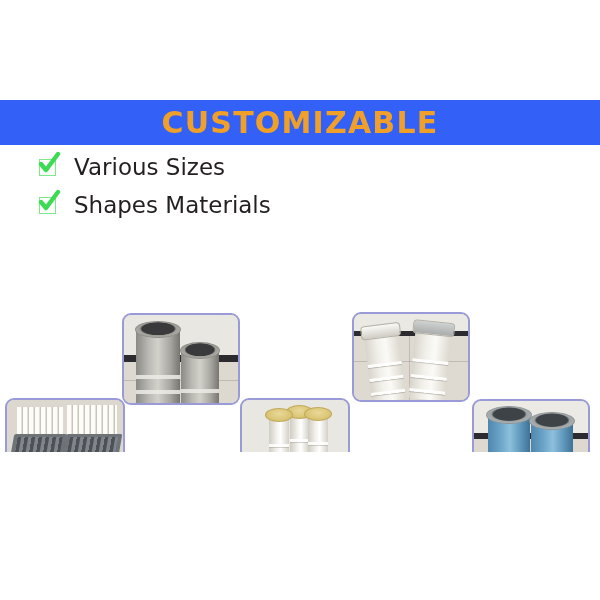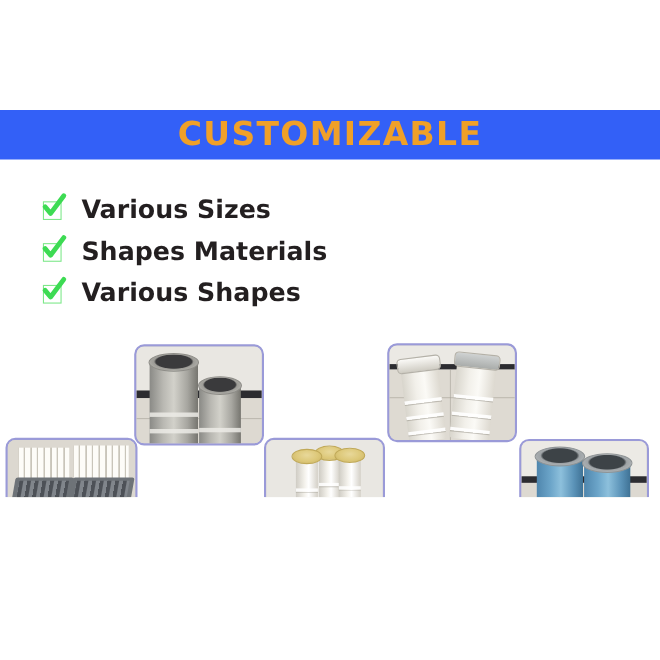--- a/index.html
+++ b/index.html
@@ -35,23 +35,22 @@
     font-weight: bold;
     letter-spacing: 1.2px;
     font-family: "DejaVu Sans", sans-serif;
     white-space: nowrap;
   }
 
   
   #feature-list {
     position: absolute;
     left: 38px;
-    top: 172px;
+    top: 148px;
     width: 290px;
-    font-weight: bold;
   }
   .feature-row {
     display: flex;
     align-items: center;
     height: 38px;
   }
   .check-icon {
     position: relative;
     width: 22px;
     height: 22px;
@@ -263,29 +262,20 @@
     <div class="feature-row">
       <span class="check-icon">
         <span class="box"></span>
         <svg class="tick" viewBox="0 0 24 24" aria-hidden="true">
           <path d="M4 13 L9 19 L21 3" fill="none" stroke="#3ddb53" stroke-width="4.4" stroke-linecap="round" stroke-linejoin="round"></path>
         </svg>
       </span>
       <span class="feature-label">Shapes Materials</span>
     </div>
 
-    <div class="feature-row">
-      <span class="check-icon">
-        <span class="box"></span>
-        <svg class="tick" viewBox="0 0 24 24" aria-hidden="true">
-          <path d="M4 13 L9 19 L21 3" fill="none" stroke="#3ddb53" stroke-width="4.4" stroke-linecap="round" stroke-linejoin="round"></path>
-        </svg>
-      </span>
-      <span class="feature-label">Various Shapes</span>
-    </div>
 
 
   </div>
 
 
   <div class="photo" style="left:122px; top:313px; width:118px; height:92px;">
     <div class="scene">
       <div class="wall" style="height:46%; background:#e9e7e2;"></div>
       <div class="skirt" style="top:46%; height:7%;"></div>
       <div class="floor" style="top:53%; background:#ddd9d1;"></div>

